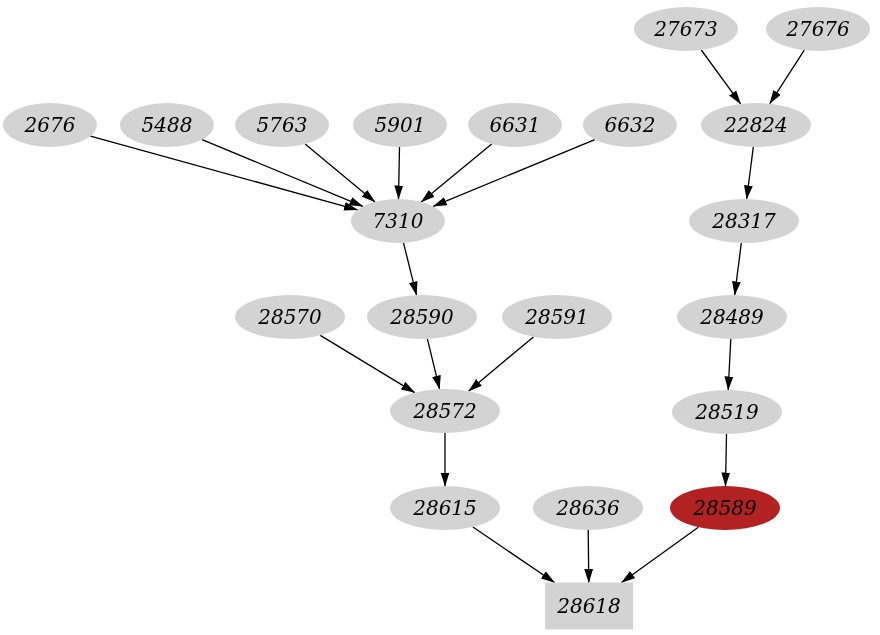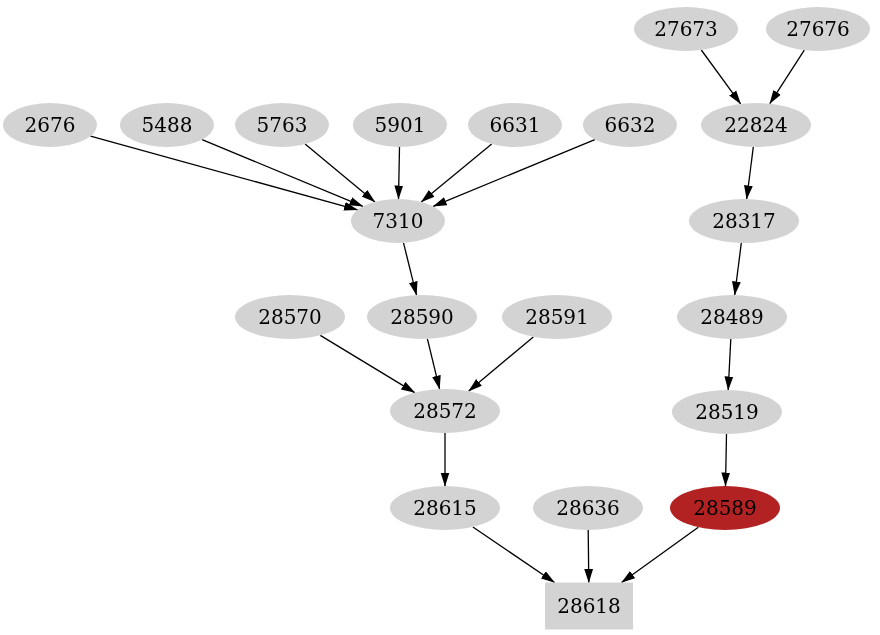--- a/index.html
+++ b/index.html
@@ -6,20 +6,21 @@
     margin: 0;
     padding: 0;
     background: #ffffff;
   }
   .canvas-wrap {
     position: relative;
     width: 880px;
     height: 635px;
     background: #ffffff;
     overflow: hidden;
+    font-style: italic;
   }
   svg text {
     font-family: "DejaVu Serif", "Liberation Serif", serif;
     font-size: 20px;
     text-anchor: middle;
   }
   .graph-edge {
     fill: none;
   }
 </style>

